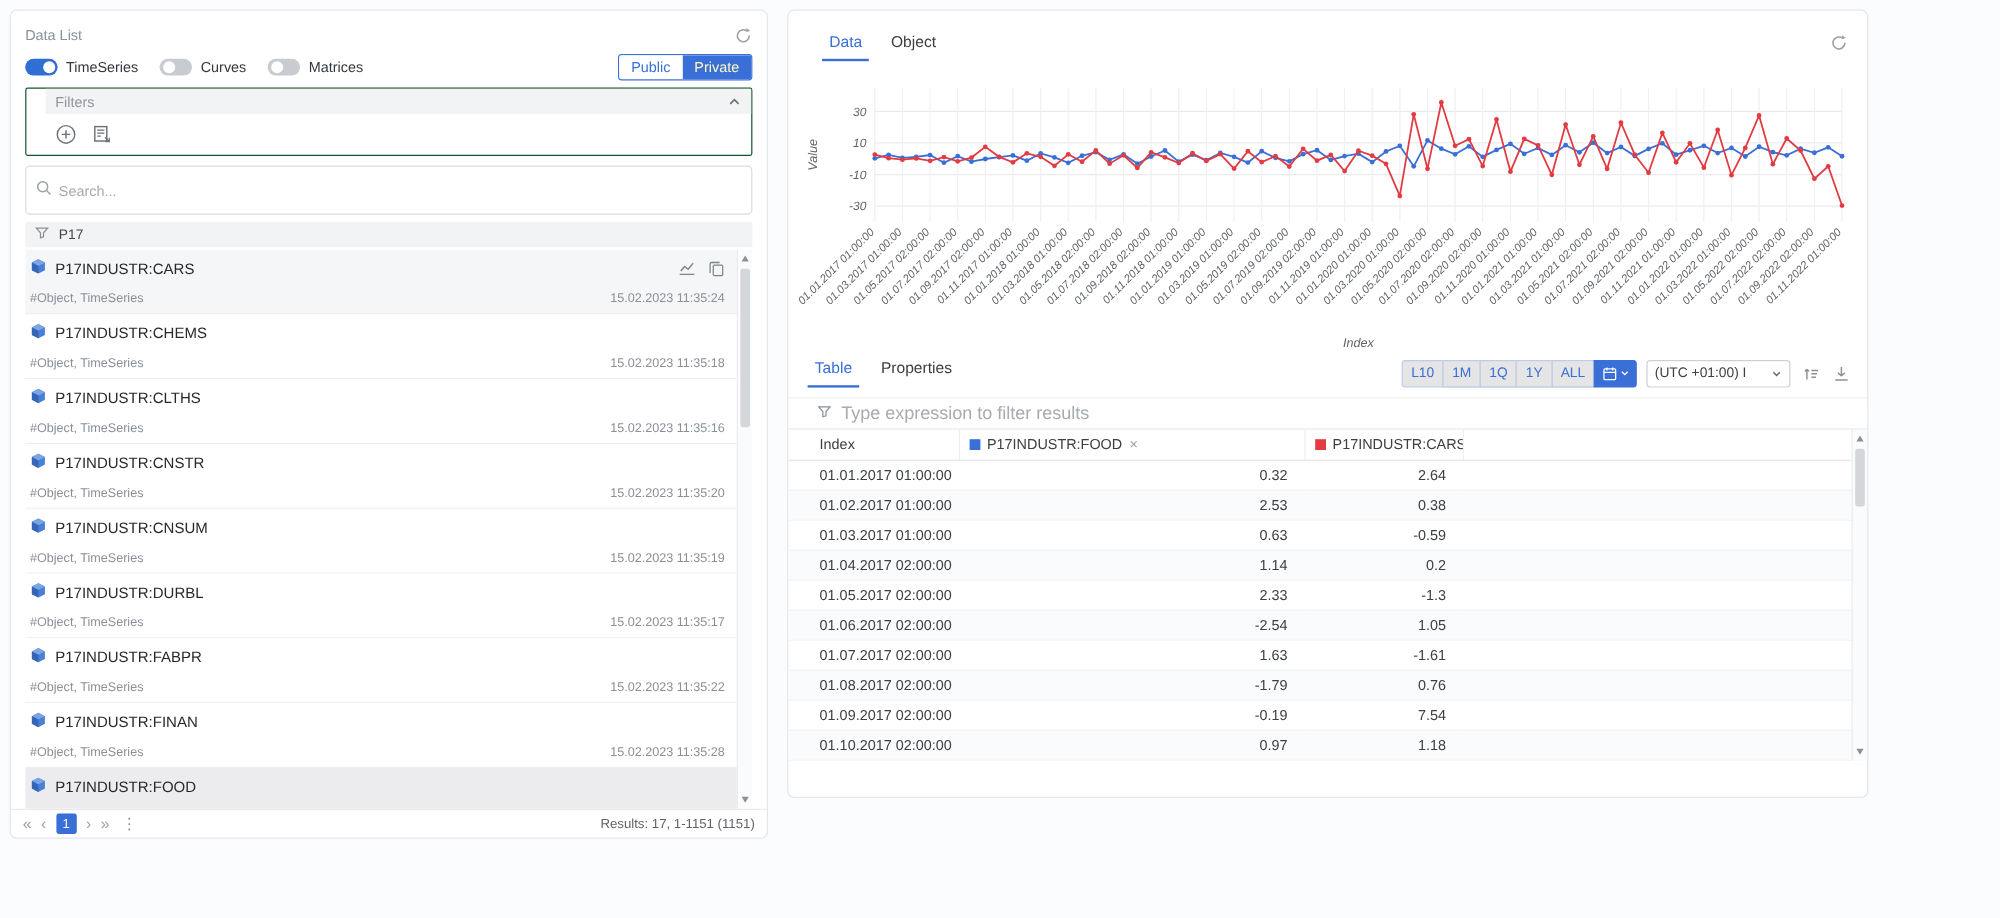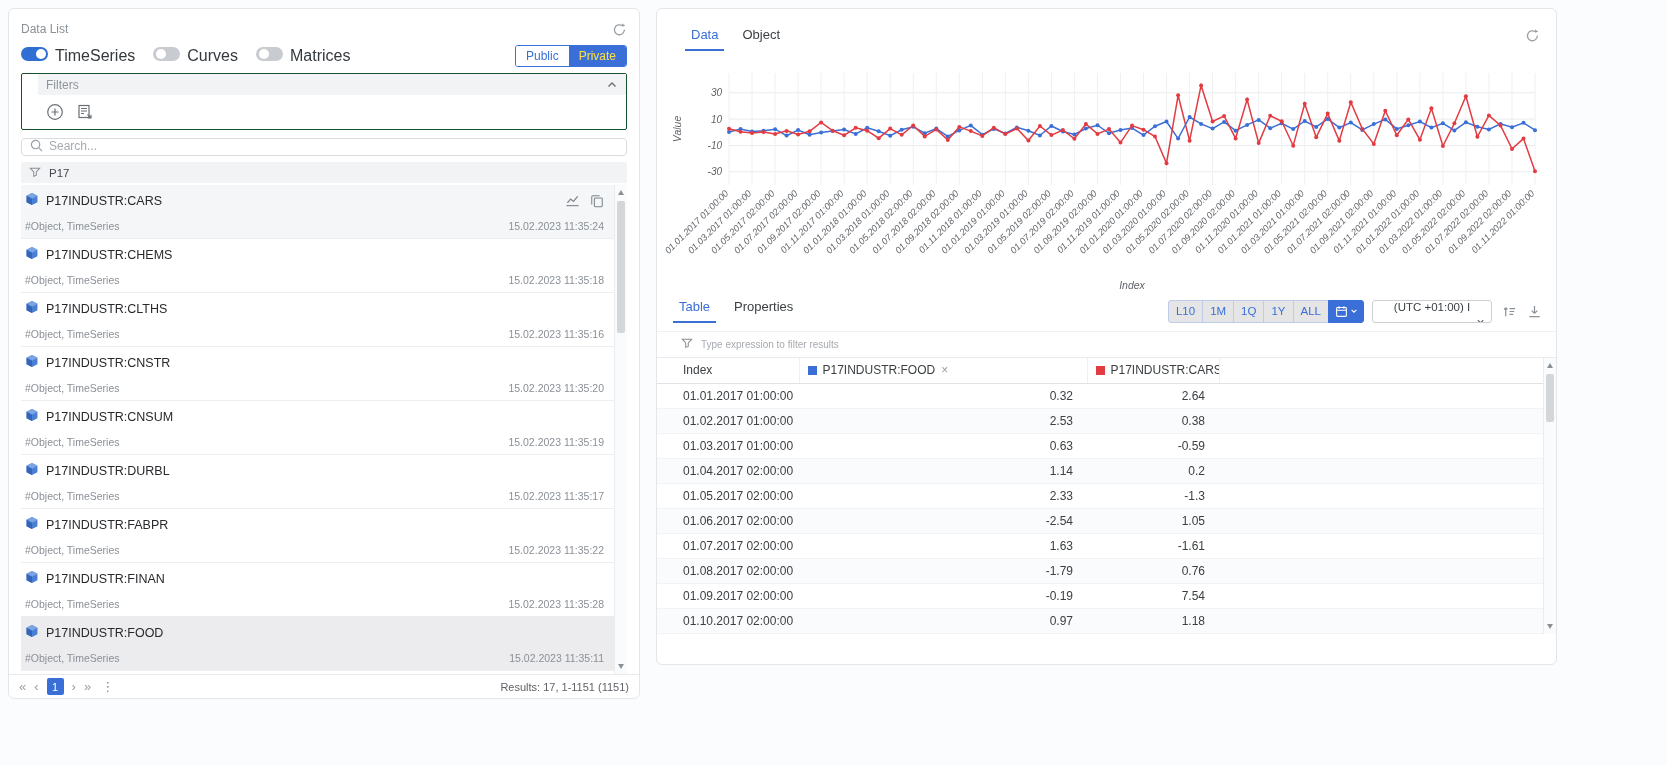--- a/index.html
+++ b/index.html
@@ -9,33 +9,33 @@
   #left-panel {left:8px; top:8px; width:632px; height:691px;}
   #right-panel {left:656px; top:8px; width:901px; height:657px;}
   .icon-btn {display:inline-flex; align-items:center; justify-content:center; cursor:pointer; background:none; border:none;}
 
   
   .lp-inner {position:absolute; inset:0 0 24px 0; padding:8px 12px 0 12px; display:flex; flex-direction:column; overflow:hidden;}
   .lp-header {display:flex; align-items:center; height:24px;}
   .lp-title {color:#8a9097; font-size:12px;}
   .lp-header .icon-btn {margin-left:auto;}
   .lp-toggles {display:flex; align-items:center; height:30px; gap:18px;}
-  .toggle {display:inline-flex; gap:7px; cursor:pointer; font-size:16px; color:#33383d;}
+  .toggle {display:inline-flex; gap:7px; cursor:pointer; font-size:12px; color:#33383d;}
   .switch {width:27px; height:14px; border-radius:8px; background:#c8ccd1; position:relative; flex:none;}
   .switch .knob {position:absolute; top:2px; left:2.5px; width:10px; height:10px; border-radius:50%; background:#fff;}
   .toggle.on .switch {background:#2f6fd4;}
   .toggle.on .switch .knob {left:auto; right:2.5px;}
   .seg {margin-left:auto; display:flex; border:1px solid #3a6fd8; border-radius:3px; overflow:hidden;}
   .seg-btn {font:inherit; font-size:12px; padding:3px 10px; background:#fff; color:#3a6fd8; border:none; cursor:pointer;}
-  .seg-btn.active {background:#3a6fd8; color:#fde047;}
+  .seg-btn.active {background:#3a6fd8; color:#fef9c3;}
   .filters-box {border:1px solid #14532d; border-radius:2px; margin-top:2px;padding-left:16px;}
   .filters-header {display:flex; align-items:center; background:#f2f3f5; height:21px; padding:0 8px; color:#90959b; font-size:12px; cursor:pointer;}
   .filters-header .chev {margin-left:auto; display:inline-flex;}
   .filters-body {display:flex; align-items:center; gap:12px; height:34px; padding:0 8px;}
-  .search-box {margin-top:8px; height:18px; border:1px solid #d9dcdf; border-radius:4px; display:flex; align-items:flex-start; padding:0 8px; gap:6px; background:#fff;}
+  .search-box {margin-top:8px; height:41px; border:1px solid #d9dcdf; border-radius:4px; display:flex; align-items:flex-end; padding:12px 8px; gap:6px; background:#fff;}
   .search-box input {border:none; outline:none; flex:1; font:inherit; font-size:12px; color:#3c4043;}
   .search-box input::placeholder {color:#a6abb0;}
   .active-filter {margin-top:6px; height:21px; background:#f2f3f5; display:flex; align-items:center; gap:8px; padding:0 8px; font-size:11.5px; color:#44484d; border-radius:2px;}
   .list-wrap {flex:1; margin-top:2px; position:relative; overflow:hidden;}
   .list {position:absolute; inset:0 13px 0 0;}
   .list-item {height:54px; border-bottom:1px solid #eceef0; padding:7px 10px 6px 4px; display:flex; flex-direction:column; justify-content:space-between; cursor:pointer; background:#fff;}
   .list-item.hover {background:#f5f6f7;}
   .list-item.selected {background:#ececee;}
   .li-top {display:flex; align-items:center; gap:7px;}
   .li-name {font-size:12.5px; color:#27292c;}
@@ -60,25 +60,25 @@
   .tab.active::after {content:""; position:absolute; left:6px; right:6px; bottom:0; height:2px; background:#3a6fd8;}
   .rp-tabs .icon-btn {margin-left:auto; margin-bottom:8px;}
   .chart-area {margin:8px 0 0 10px; height:238px;font-style:italic;}
   .chart-area svg {overflow:visible;}
   .rp-subbar {display:flex; align-items:center; padding:2px 14px 0 10px;justify-content:flex-end;}
   .subtabs {display:flex;}
   .rp-controls {margin-left:auto; display:flex; align-items:center;}
   .range-btn {font:inherit; font-size:11.5px; color:#3a6fd8; background:#e5e5e5; border:1px solid #bcccea; height:23px; padding:0 7px; margin-left:-1px; cursor:pointer;}
   .range-btn:first-child {border-radius:3px 0 0 3px; margin-left:0;}
   .cal-btn {height:23px; width:36px; background:#3a6fd8; border:1px solid #3a6fd8; margin-left:-1px; border-radius:0 3px 3px 0; display:inline-flex; align-items:center; justify-content:center; gap:2px; cursor:pointer;}
-  .tz-select {margin-left:8px; height:23px; border:1px solid #cdd1d5; border-radius:3px; display:flex; align-items:center; padding:0 6px; font-size:11.5px; color:#3c4043; width:120px; white-space:nowrap; overflow:hidden; cursor:pointer; gap:4px; background:#fff;flex-direction:column;}
+  .tz-select {margin-left:8px; height:23px; border:1px solid #cdd1d5; border-radius:3px; display:flex; align-items:center; padding:0 6px; font-size:11.5px; color:#3c4043; width:120px; white-space:nowrap; overflow:hidden; cursor:pointer; gap:4px; background:#fff;}
   .tz-select .chev {margin-left:auto; display:inline-flex;}
   .rp-controls > .icon-btn {margin-left:10px;}
   .expr-row {margin-top:8px; height:27px; border-top:1px solid #eef0f2; border-bottom:1px solid #e8eaed; display:flex; align-items:center; padding-left:24px; gap:8px;}
-  .expr-row input {border:none; outline:none; flex:1; font:inherit; font-size:10px; color:#0369a1;}
+  .expr-row input {border:none; outline:none; flex:1; font:inherit; font-size:15px; color:#0369a1;}
   .expr-row input::placeholder {color:#a6abb0;}
   .table-wrap {position:relative;}
   table {border-collapse:collapse; width:calc(100% - 13px); table-layout:fixed;}
   th {font-weight:normal; text-align:left; font-size:12px; color:#3c4043; height:25px; border-bottom:1px solid #e0e3e6; border-right:1px solid #edeff1; padding:0 8px; white-space:nowrap; overflow:hidden;}
   th.col-index {width:142px; padding-left:26px;}
   th.col-s0 {width:288px;}
   th.col-s1 {width:132px;}
   th.col-fill {border-right:none;}
   .sq {display:inline-block; width:9px; height:9px; margin-right:6px; vertical-align:-1px;}
   .th-close {color:#9aa0a6; margin-left:6px; cursor:pointer; font-size:12px;}

